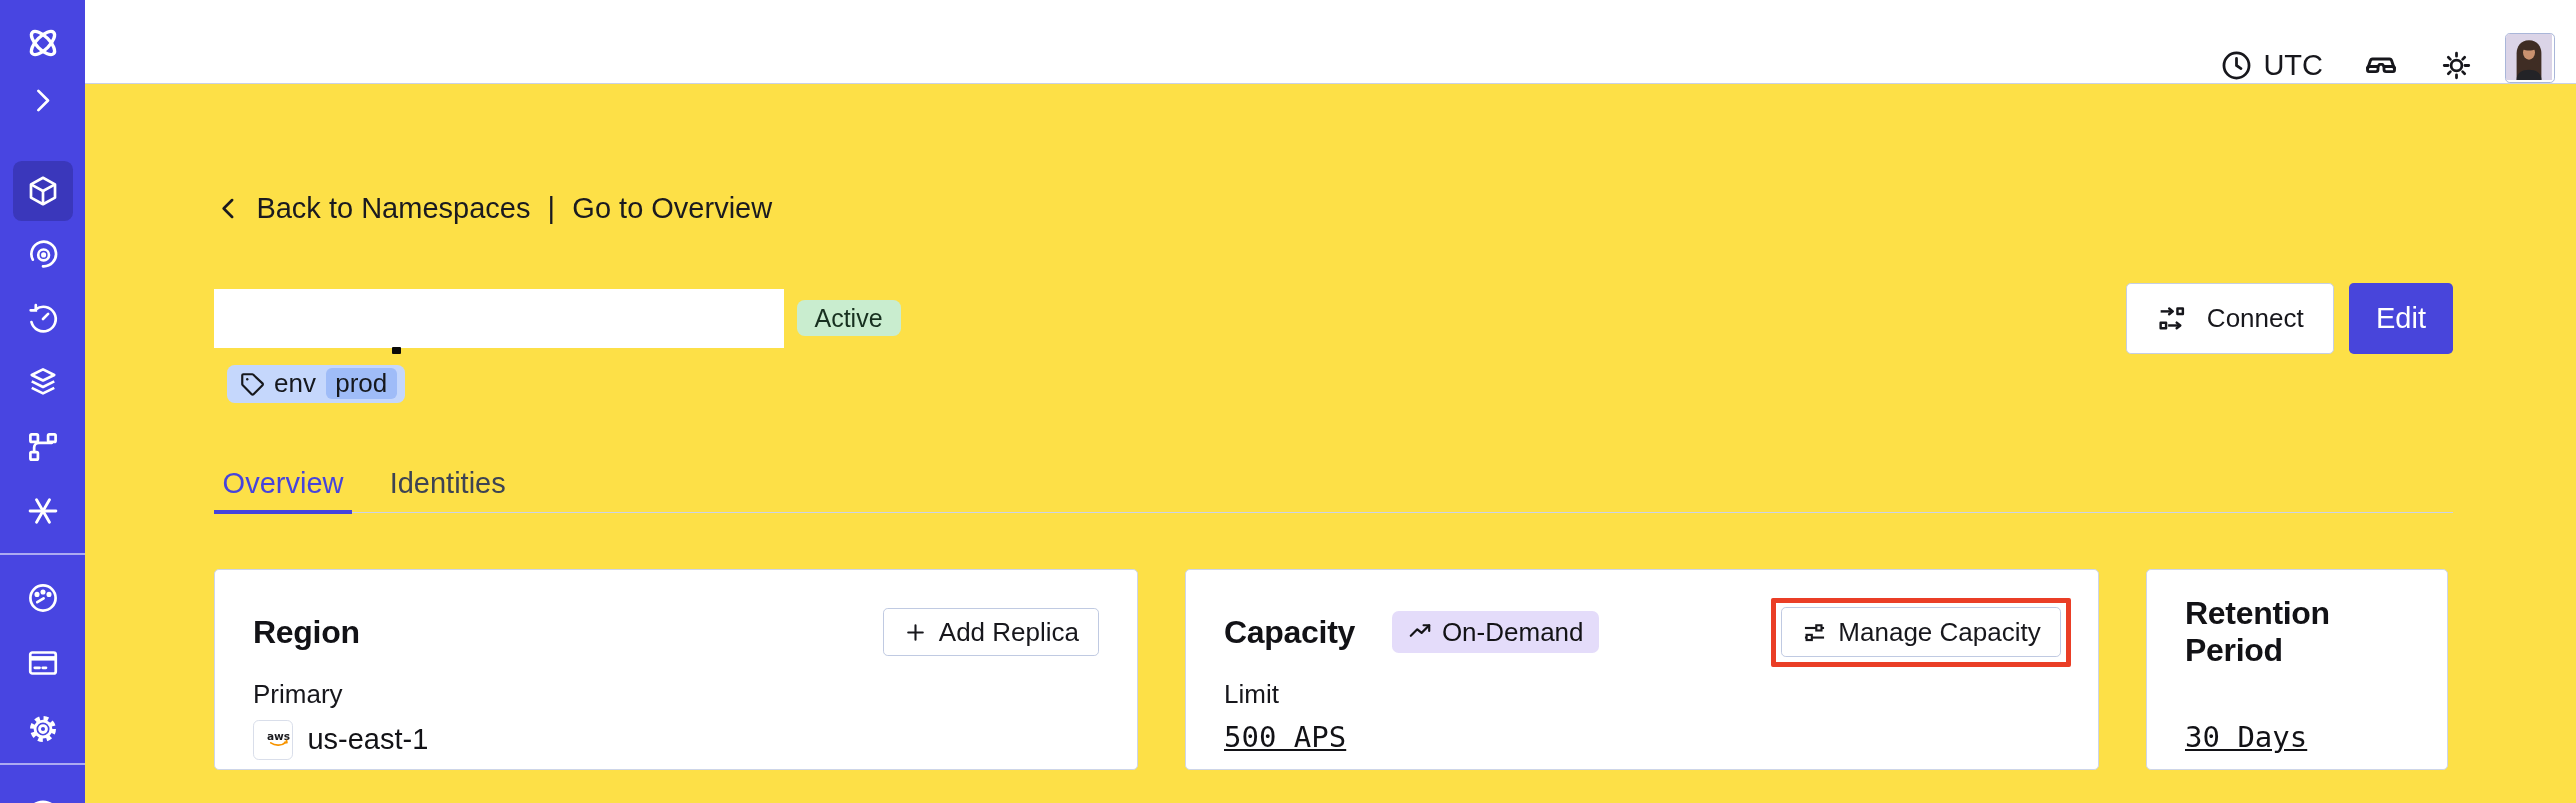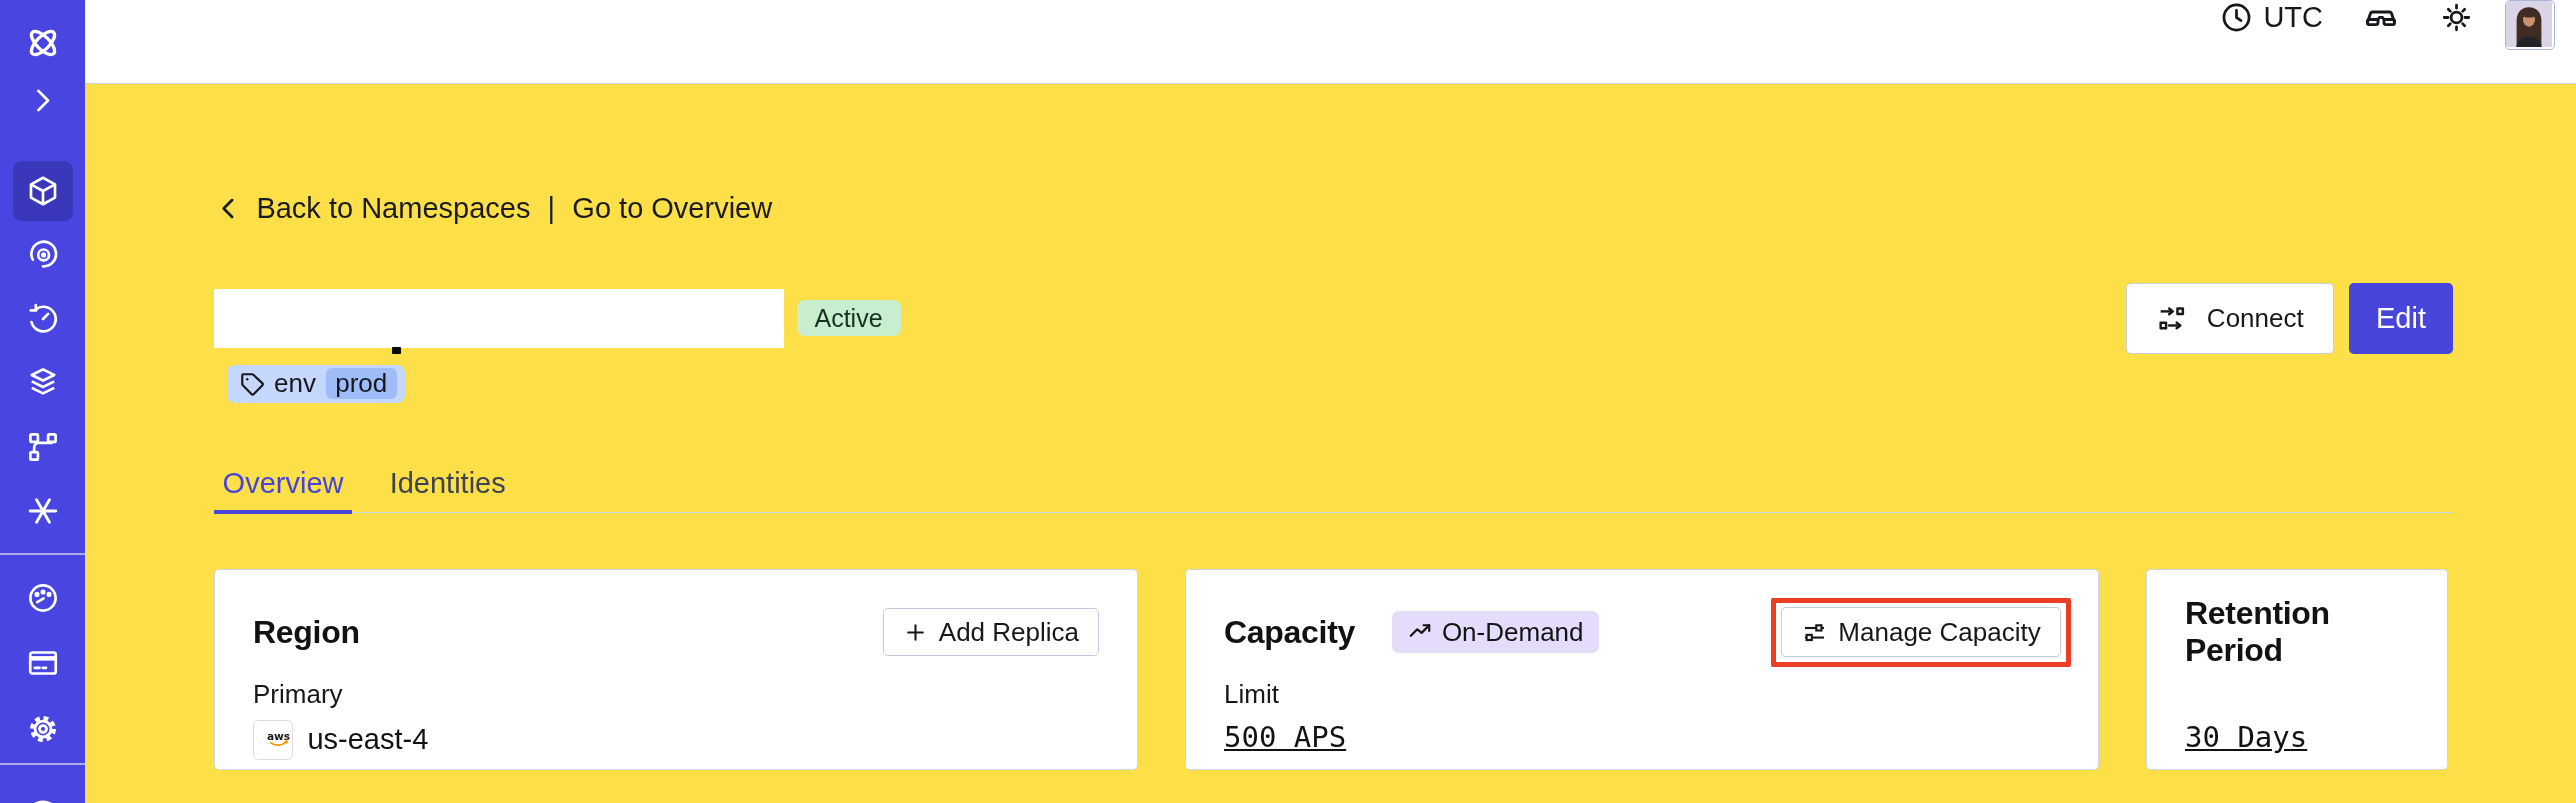--- a/index.html
+++ b/index.html
@@ -30,21 +30,21 @@
   }
   .side-divider {
     position:absolute; left:0; width:85px; height:1.9px;
     background:rgba(255,255,255,0.55);
   }
 
   
   .topbar {
     position:absolute; left:85px; top:0; width:2491px; height:84px;
     background:#FFFFFF; border-bottom:1.9px solid #C9D1E6;
-    display:flex; align-items:flex-start; justify-content:flex-end;
+    display:flex; align-items:flex-end; justify-content:flex-end;
     padding-right:21px; z-index:9;
   }
   .tz {
     display:flex; align-items:center; gap:9.6px;
     font-size:29px; color:#17171C; cursor:pointer;
   }
   .topbar-icon { margin-left:40px; cursor:pointer; }
   .avatar {
     margin-left:31px; width:50px; height:50px; border-radius:4.8px;
     border:1.9px solid #A9B6D9; overflow:hidden; cursor:pointer; flex:0 0 auto;
@@ -346,21 +346,21 @@
         </div>
         <div class="card-label">Primary</div>
         <div class="card-value-row">
           <div class="aws-badge">
             <svg width="27" height="27" viewBox="0 0 28 28">
               <text x="14" y="14" text-anchor="middle" font-family="DejaVu Sans, sans-serif" font-size="11" font-weight="bold" fill="#1B1B1F">aws</text>
               <path d="M6 17.5c4.5 3.2 11.5 3.2 16-.8" fill="none" stroke="#F79400" stroke-width="1.8" stroke-linecap="round"></path>
               <path d="M22.3 14.9l.4 2.4-2.3-.3" fill="none" stroke="#F79400" stroke-width="1.8" stroke-linecap="round" stroke-linejoin="round"></path>
             </svg>
           </div>
-          <span class="card-value">us-east-4</span>
+          <span class="card-value">us-east-1</span>
         </div>
       </div>
 
       <div class="card card-capacity">
         <div class="card-header">
           <div class="card-title-group">
             <div class="card-title">Capacity</div>
             <div class="pill-badge">
               <svg width="26" height="26" viewBox="0 0 24 24" fill="none" stroke="#131316" stroke-width="2" stroke-linecap="round" stroke-linejoin="round">
                 <polyline points="3.5 15.5 9.5 9.5 13.5 12.8 20.5 5.8"></polyline>

